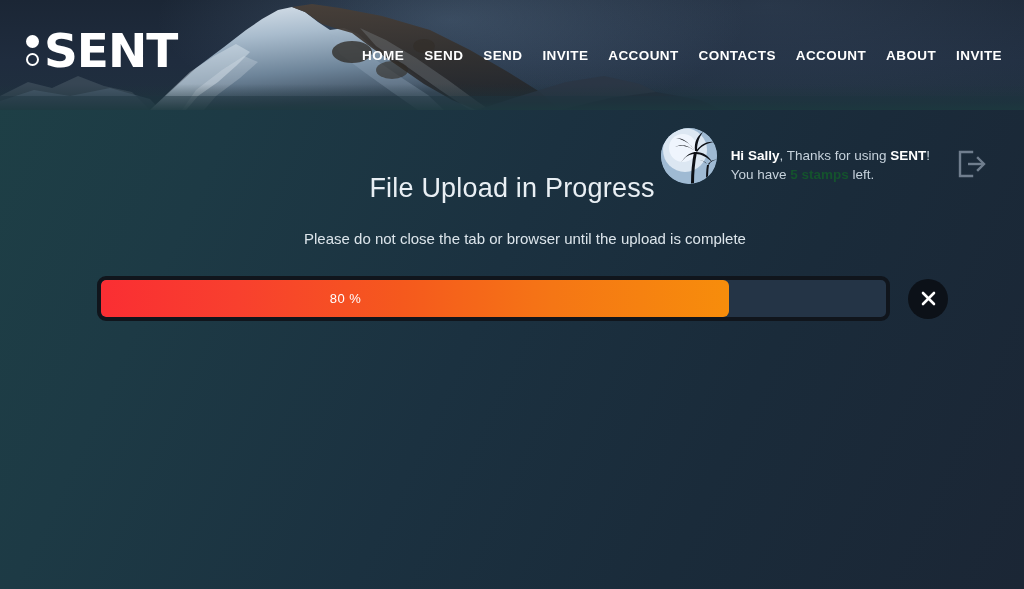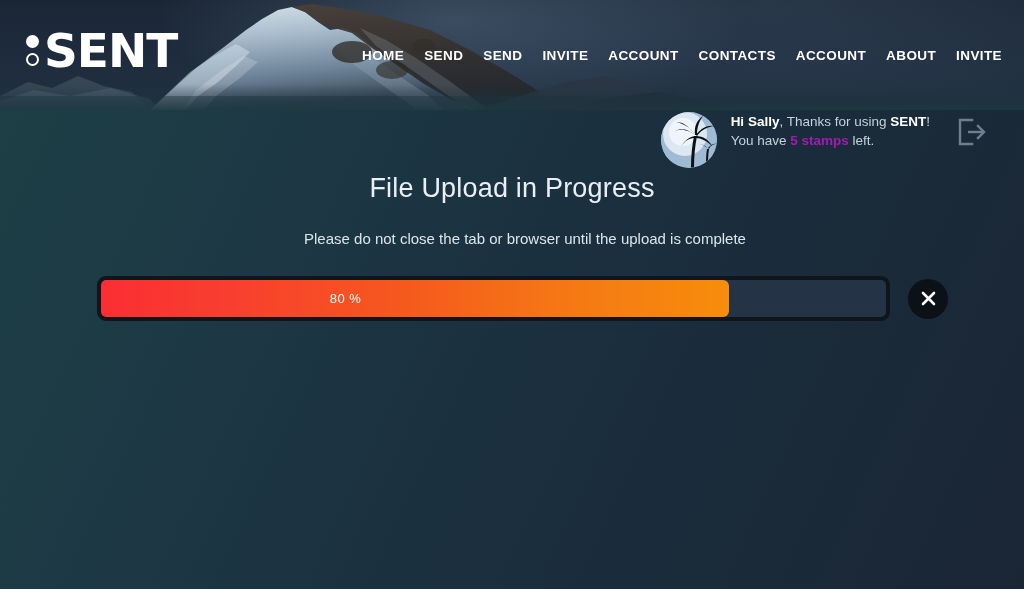--- a/index.html
+++ b/index.html
@@ -106,42 +106,42 @@
     font-size: 13.5px;
     font-weight: bold;
     letter-spacing: 0.4px;
     white-space: nowrap;
   }
 
   
   .greeting {
     position: absolute;
     right: 34px;
-    top: 112px;
-    display: flex;
-    align-items: flex-start;
+    top: 128px;
+    display: flex;
+    align-items: flex-end;
     gap: 14px;
   }
   .avatar {
     width: 56px;
     height: 56px;
     border-radius: 50%;
     overflow: hidden;
     flex: none;
     background: radial-gradient(circle at 42% 38%, #dfe9f3 0%, #b9cddf 42%, #7d9ab5 78%, #53718e 100%);
     position: relative;
   }
   .greet-text {
     font-size: 13.5px;
     line-height: 19px;
     color: #c6d2dc;
     white-space: nowrap;
   }
   .greet-text b { color: #ffffff; font-weight: bold; }
-  .stamps { color: #a21caf; font-weight: bold; }
+  .stamps { color: #14532d; font-weight: bold; }
 
   .logout-icon {
     width: 40px;
     height: 40px;
     flex: none;
     margin-left: 6px;
     opacity: 0.75;
   }
 
   

